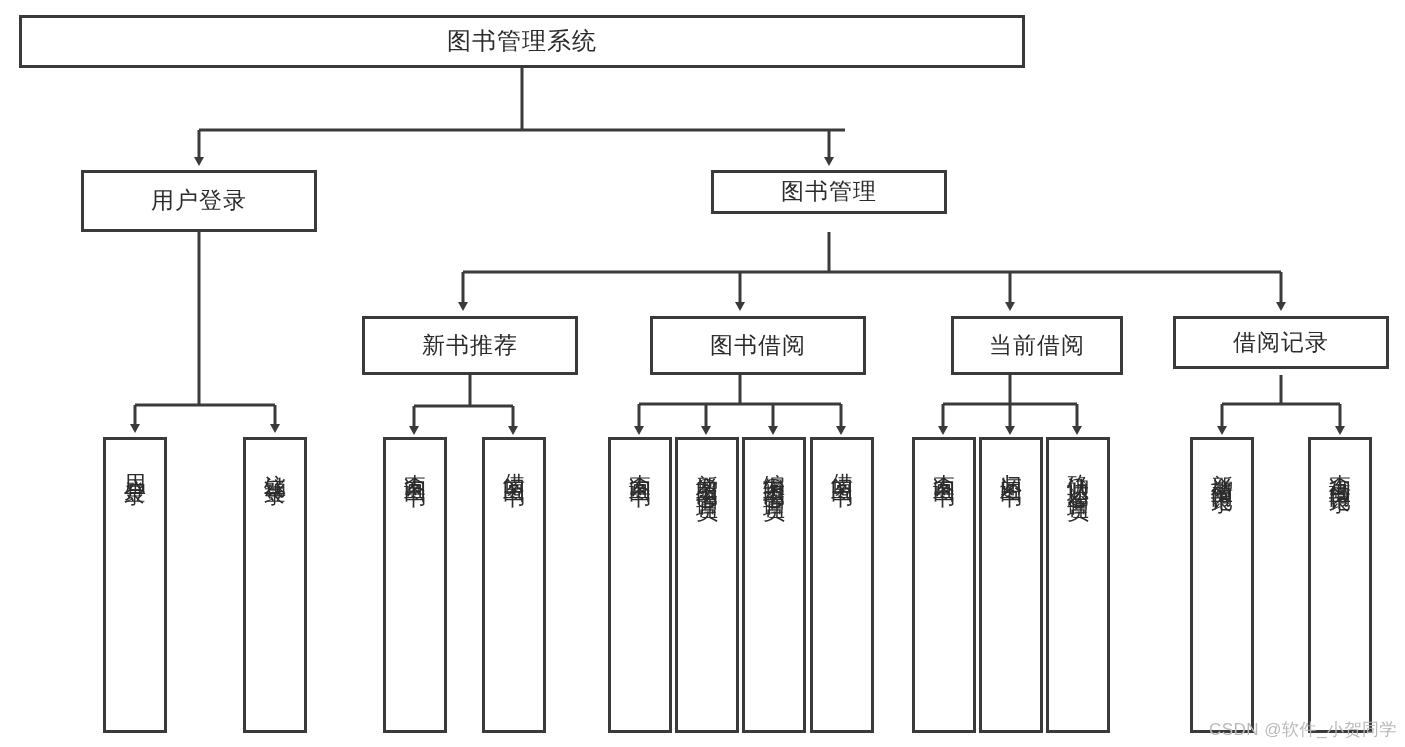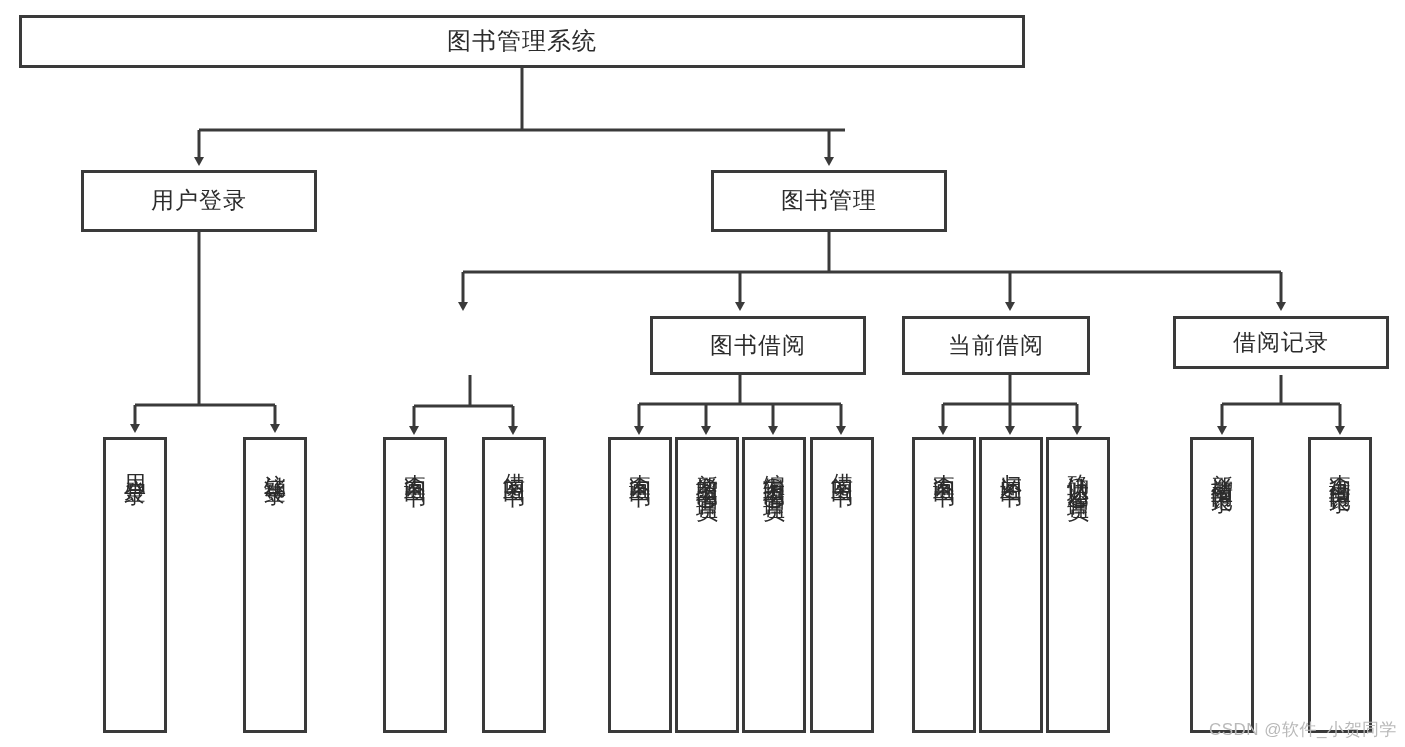--- a/index.html
+++ b/index.html
@@ -124,28 +124,31 @@
     </g>
   </svg>
 
   <div class="node root" style="left:19px; top:15px; width:1006px; height:53px;">
     <span class="label">图书管理系统</span>
   </div>
 
   <div class="node" style="left:81px; top:170px; width:236px; height:62px;">
     <span class="label">用户登录</span>
   </div>
-  <div class="node" style="left:711px; top:170px; width:236px; height:62px;">
+  <div class="node" style="left:711px; top:170px; width:236px; height:44px;">
     <span class="label">图书管理</span>
   </div>
 
+  <div class="node" style="left:362px; top:316px; width:216px; height:59px;">
+    <span class="label">新书推荐</span>
+  </div>
   <div class="node" style="left:650px; top:316px; width:216px; height:59px;">
     <span class="label">图书借阅</span>
   </div>
-  <div class="node" style="left:902px; top:316px; width:188px; height:59px;">
+  <div class="node" style="left:951px; top:316px; width:172px; height:59px;">
     <span class="label">当前借阅</span>
   </div>
   <div class="node" style="left:1173px; top:316px; width:216px; height:53px;">
     <span class="label">借阅记录</span>
   </div>
 
   <div class="node vertical" style="left:103px; top:437px; width:64px; height:296px;">
     <span class="label">用户登录</span>
   </div>
   <div class="node vertical" style="left:243px; top:437px; width:64px; height:296px;">

